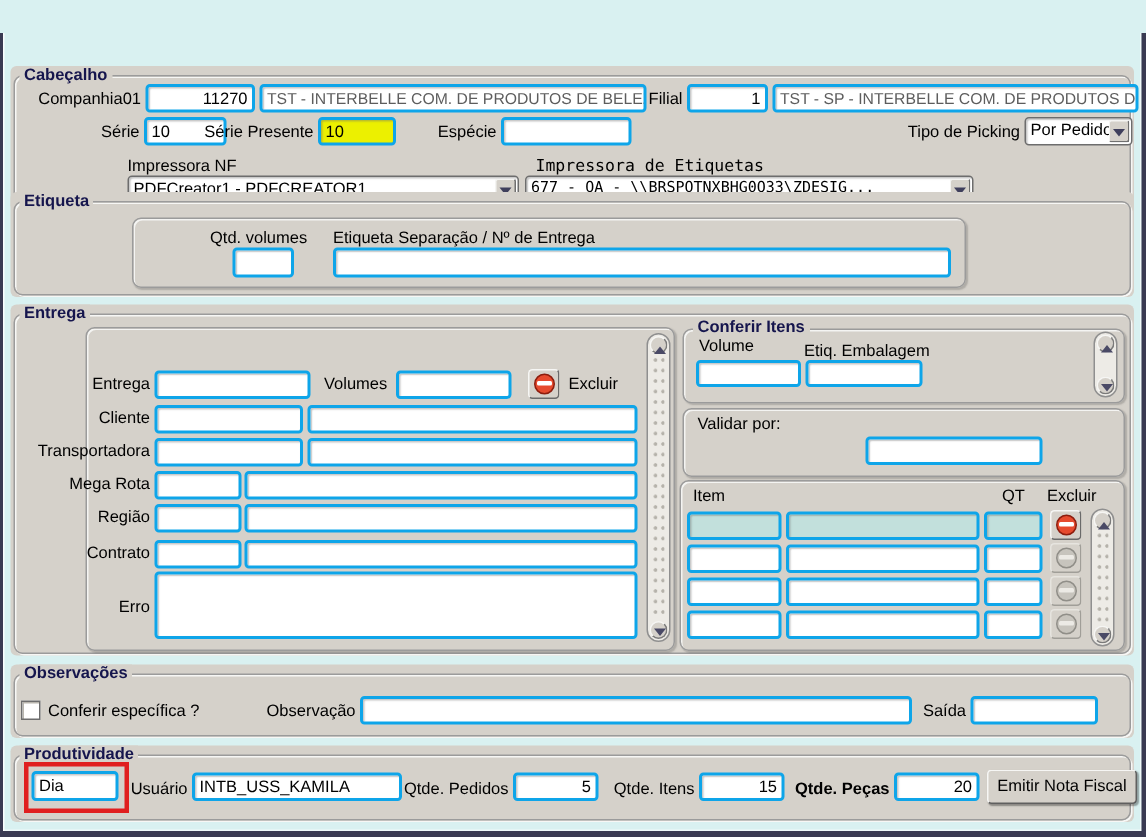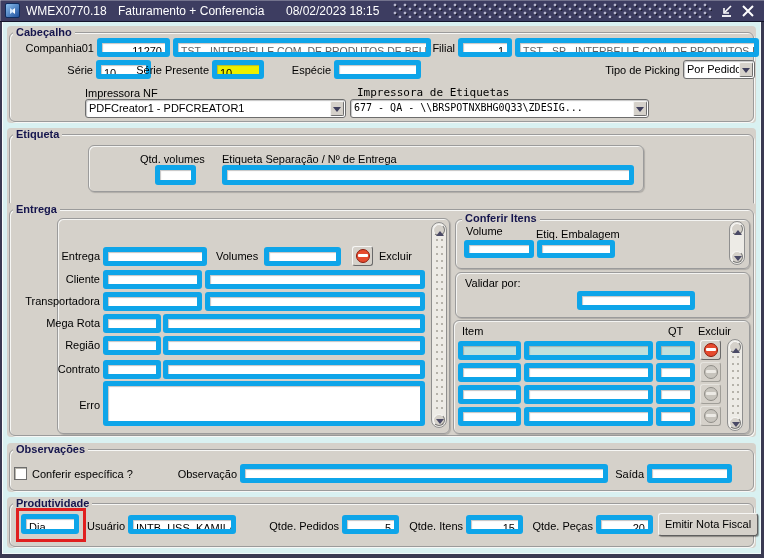--- a/index.html
+++ b/index.html
@@ -52,21 +52,21 @@
     box-shadow: inset 1px 1px 0 #f7f7f5, 1px 1px 0 #f7f7f5; pointer-events:none; }
   .sec-title { position:absolute; top:0; left:6px; font-weight:bold; color:#15154d;
     background:#d5d1ca; padding:0 3px; line-height:13px; z-index:3; white-space:nowrap; }
   .box { position:absolute; border:1px solid #9b9b9b; border-radius:6px;
     box-shadow: inset 1px 1px 0 #f4f4f2, 1px 1px 1px rgba(60,60,60,.25); }
   .boxtitle { position:absolute; font-weight:bold; color:#15154d; background:#d5d1ca;
     padding:0 3px; z-index:3; white-space:nowrap; }
   
   .lbl  { position:absolute; white-space:nowrap; }
   .lblr { position:absolute; text-align:right; white-space:nowrap; }
-  .fld { position:absolute; height:19px; background:#fff; border:5px solid #0ea5e9;
+  .fld { position:absolute; height:19px; background:#fff; border:2px solid #0ea5e9;
     border-radius:3px; padding:2px 3px 0; overflow:hidden; white-space:nowrap;
     box-shadow: inset 1px 1px 1px rgba(110,110,110,.4); }
   .fld.num { text-align:right; }
   .fld.yellow { background:#ecf000; }
   .fld.teal { background:#c2e0dc; }
   .fld.desc { color:#5d5d5d; font-size:10.5px; }
   .mono { font-family:"DejaVu Sans Mono", monospace; }
   .pre { white-space:pre; }
   .dd { position:absolute; height:19px; background:#fff; border:1px solid #6d6d6d;
     border-radius:3px; padding:2px 17px 0 3px; overflow:hidden; white-space:nowrap;
@@ -102,43 +102,24 @@
   .pushbtn { position:absolute; background:#d5d1ca; border:1px solid;
     border-color:#f6f6f4 #5f5f5f #5f5f5f #f6f6f4; border-radius:3px;
     box-shadow:1px 1px 1px rgba(0,0,0,.35); text-align:center; }
   .annot { position:absolute; border:3px solid #e01f1f; z-index:5; pointer-events:none; }
 </style>
 </head>
 <body>
 
 <div class="window">
 
-  <div class="titlebar">
-    <div class="appicon"></div>
-    <span class="tb-text" style="left:26px;">WMEX0770.18</span>
-    <span class="tb-text" style="left:118px;">Faturamento + Conferencia</span>
-    <span class="tb-text" style="left:286px;">08/02/2023 18:15</span>
-    <div class="tb-pattern"></div>
-    <div class="tb-btn tb-restore">
-      <svg width="13" height="13" viewBox="0 0 13 13">
-          <path d="M11 1 L5 7" stroke="#fff" stroke-width="1.6"></path>
-          <path d="M4 3 L4 8 L9 8" fill="none" stroke="#fff" stroke-width="1.6"></path>
-          <line x1="2" y1="11" x2="11" y2="11" stroke="#fff" stroke-width="1.8"></line>
-        </svg>
-    </div>
-    <div class="tb-btn tb-close">
-      <svg width="12" height="12" viewBox="0 0 12 12">
-          <path d="M1 1 L11 11 M11 1 L1 11" stroke="#fff" stroke-width="2"></path>
-        </svg>
-    </div>
-  </div>
 
   <div class="wbody">
 
-    <div class="section" style="top:4px; height:97px;">
+    <div class="section" style="top:22px; height:97px;">
       <div class="sec-frame"></div>
       <span class="sec-title">Cabeçalho</span>
 
       <span class="lblr" style="left:0; width:87px; top:16px;">Companhia01</span>
       <div class="fld num" style="left:90px; top:12px; width:73px;">11270</div>
       <div class="fld desc" style="left:166px; top:12px; width:258px;">TST - INTERBELLE COM. DE PRODUTOS DE BELEZA L</div>
       <span class="lblr" style="left:400px; width:48px; top:16px;">Filial</span>
       <div class="fld num" style="left:451px; top:12px; width:54px;">1</div>
       <div class="fld desc" style="left:508px; top:12px; width:244px;">TST - SP - INTERBELLE COM. DE PRODUTOS DE BELE</div>
 
@@ -159,21 +140,21 @@
       <div class="dd" style="left:78px; top:73px; width:261px;">
         <span>PDFCreator1 - PDFCREATOR1</span>
         <span class="ddbtn"></span>
       </div>
       <div class="dd mono pre" style="left:343px; top:73px; width:299px; font-size:10px;">
         <span>677 - QA          - \\BRSPOTNXBHG0Q33\ZDESIG...</span>
         <span class="ddbtn"></span>
       </div>
     </div>
 
-    <div class="section" style="top:106px; height:90px;">
+    <div class="section" style="top:106px; height:70px;">
       <div class="sec-frame"></div>
       <span class="sec-title">Etiqueta</span>
       <div class="box" style="left:81px; top:17px; width:556px; height:47px;"></div>
       <span class="lbl" style="left:133px; top:25px;">Qtd. volumes</span>
       <div class="fld" style="left:148px; top:37px; width:41px; height:20px;"></div>
       <span class="lbl" style="left:215px; top:25px;">Etiqueta Separação / Nº de Entrega</span>
       <div class="fld" style="left:215px; top:37px; width:412px; height:20px;"></div>
     </div>
 
     <div class="section" style="top:181px; height:234px;">
@@ -293,24 +274,24 @@
       <span class="lblr" style="left:560px; width:77px; top:25px;">Saída</span>
       <div class="fld" style="left:640px; top:21px; width:85px;"></div>
     </div>
 
     <div class="section" style="top:475px; height:51px;">
       <div class="sec-frame"></div>
       <span class="sec-title">Produtividade</span>
       <div class="annot" style="left:9px; top:11px; width:70px; height:34px;"></div>
       <div class="fld" style="left:14px; top:17px; width:58px; height:20px;">Dia</div>
       <span class="lblr" style="left:48px; width:70px; top:23px;">Usuário</span>
-      <div class="fld" style="left:121px; top:18px; width:108px;">INTB_USS_KAMILA</div>
+      <div class="fld" style="left:121px; top:18px; width:140px;">INTB_USS_KAMILA</div>
       <span class="lblr" style="left:252px; width:80px; top:23px;">Qtde. Pedidos</span>
       <div class="fld num" style="left:335px; top:18px; width:57px;">5</div>
       <span class="lblr" style="left:390px; width:66px; top:23px;">Qtde. Itens</span>
       <div class="fld num" style="left:459px; top:18px; width:57px;">15</div>
-      <span class="lblr" style="left:516px; width:70px; top:23px;">Qtde. Peças</span>
+      <span class="lblr" style="left:516px; width:70px; top:23px;font-weight:bold;">Qtde. Peças</span>
       <div class="fld num" style="left:589px; top:18px; width:57px;">20</div>
       <div class="pushbtn" style="left:651px; top:16px; width:100px; height:23px; line-height:21px;">Emitir Nota Fiscal</div>
     </div>
 
   </div>
 </div>
 
 </body></html>

